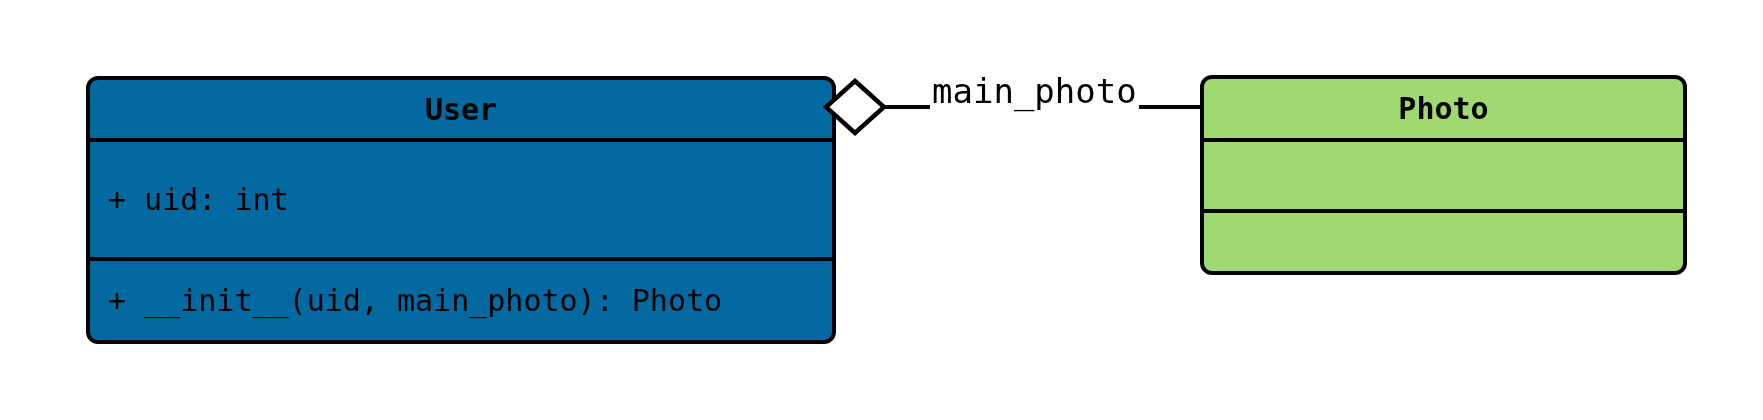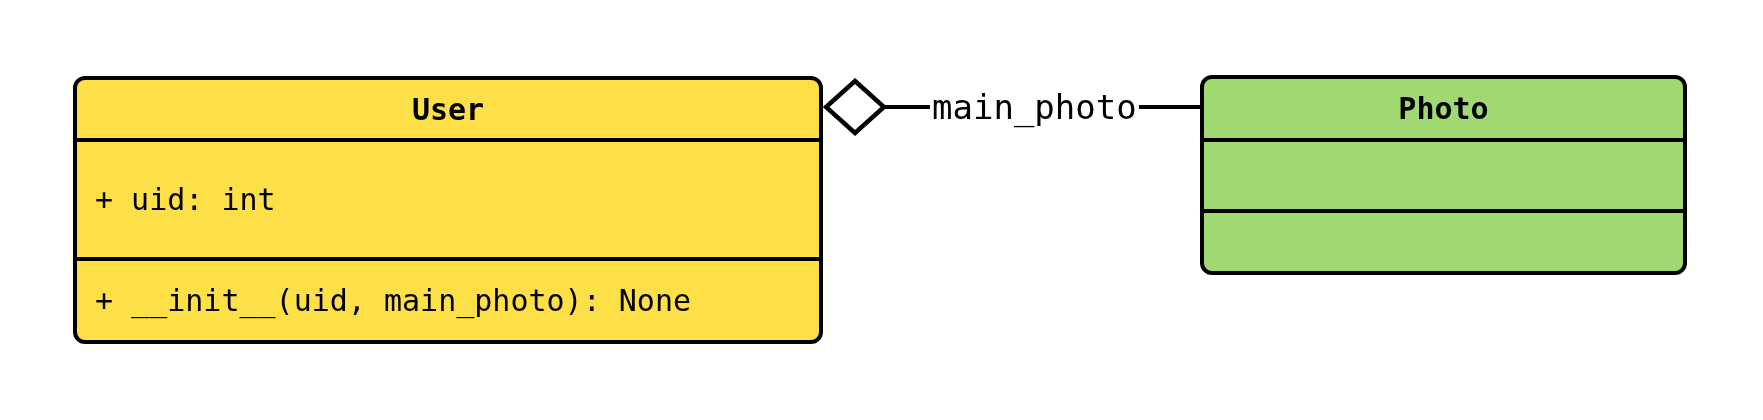--- a/index.html
+++ b/index.html
@@ -23,21 +23,21 @@
   .uml-class .compartment { box-sizing: border-box; }
   .uml-class .compartment + .compartment { border-top: 4px solid #000000; }
   .compartment.header {
     display: flex;
     align-items: center;
     justify-content: center;
     font-weight: bold;
     font-size: 30px;
   }
   
-  .user-class { left: 73px; top: 76px; width: 750px; height: 268px; background: #fde047; }
+  .user-class { left: 86px; top: 76px; width: 750px; height: 268px; background: #0369a1; }
   .user-class .header  { flex: 0 0 58px; }
   .user-class .attrs   {
     flex: 0 0 119px;
     display: flex;
     flex-direction: column;
     justify-content: center;
     padding-left: 18px;
     font-size: 30px;
     line-height: 37px;
     gap: 24px;
@@ -69,21 +69,21 @@
     position: absolute;
     left: 823px;
     top: 78px;
     width: 64px;
     height: 58px;
     display: block;
   }
   .rel-label {
     position: absolute;
     left: 930px;
-    top: 88px;
+    top: 72px;
     height: 38px;
     line-height: 38px;
     font-size: 34px;
     background: #ffffff;
     padding: 0 2px;
     white-space: pre;
   }
 </style>
 </head>
 <body>
@@ -91,21 +91,21 @@
 <div class="canvas">
 
   <div class="uml-class user-class">
     <div class="compartment header">
       <span>User</span>
     </div>
     <div class="compartment attrs">
       <div class="member">+ uid: int</div>
     </div>
     <div class="compartment methods">
-      <div class="member">+ __init__(uid, main_photo): None</div>
+      <div class="member">+ __init__(uid, main_photo): Photo</div>
     </div>
   </div>
 
   <div class="rel-line"></div>
   <svg class="diamond" viewBox="0 0 64 58" aria-hidden="true">
     <polygon points="32,3 61,29 32,55 3,29" fill="#ffffff" stroke="#000000" stroke-width="4.5" stroke-linejoin="miter"></polygon>
   </svg>
   <div class="rel-label">main_photo</div>
 
   <div class="uml-class photo-class">

